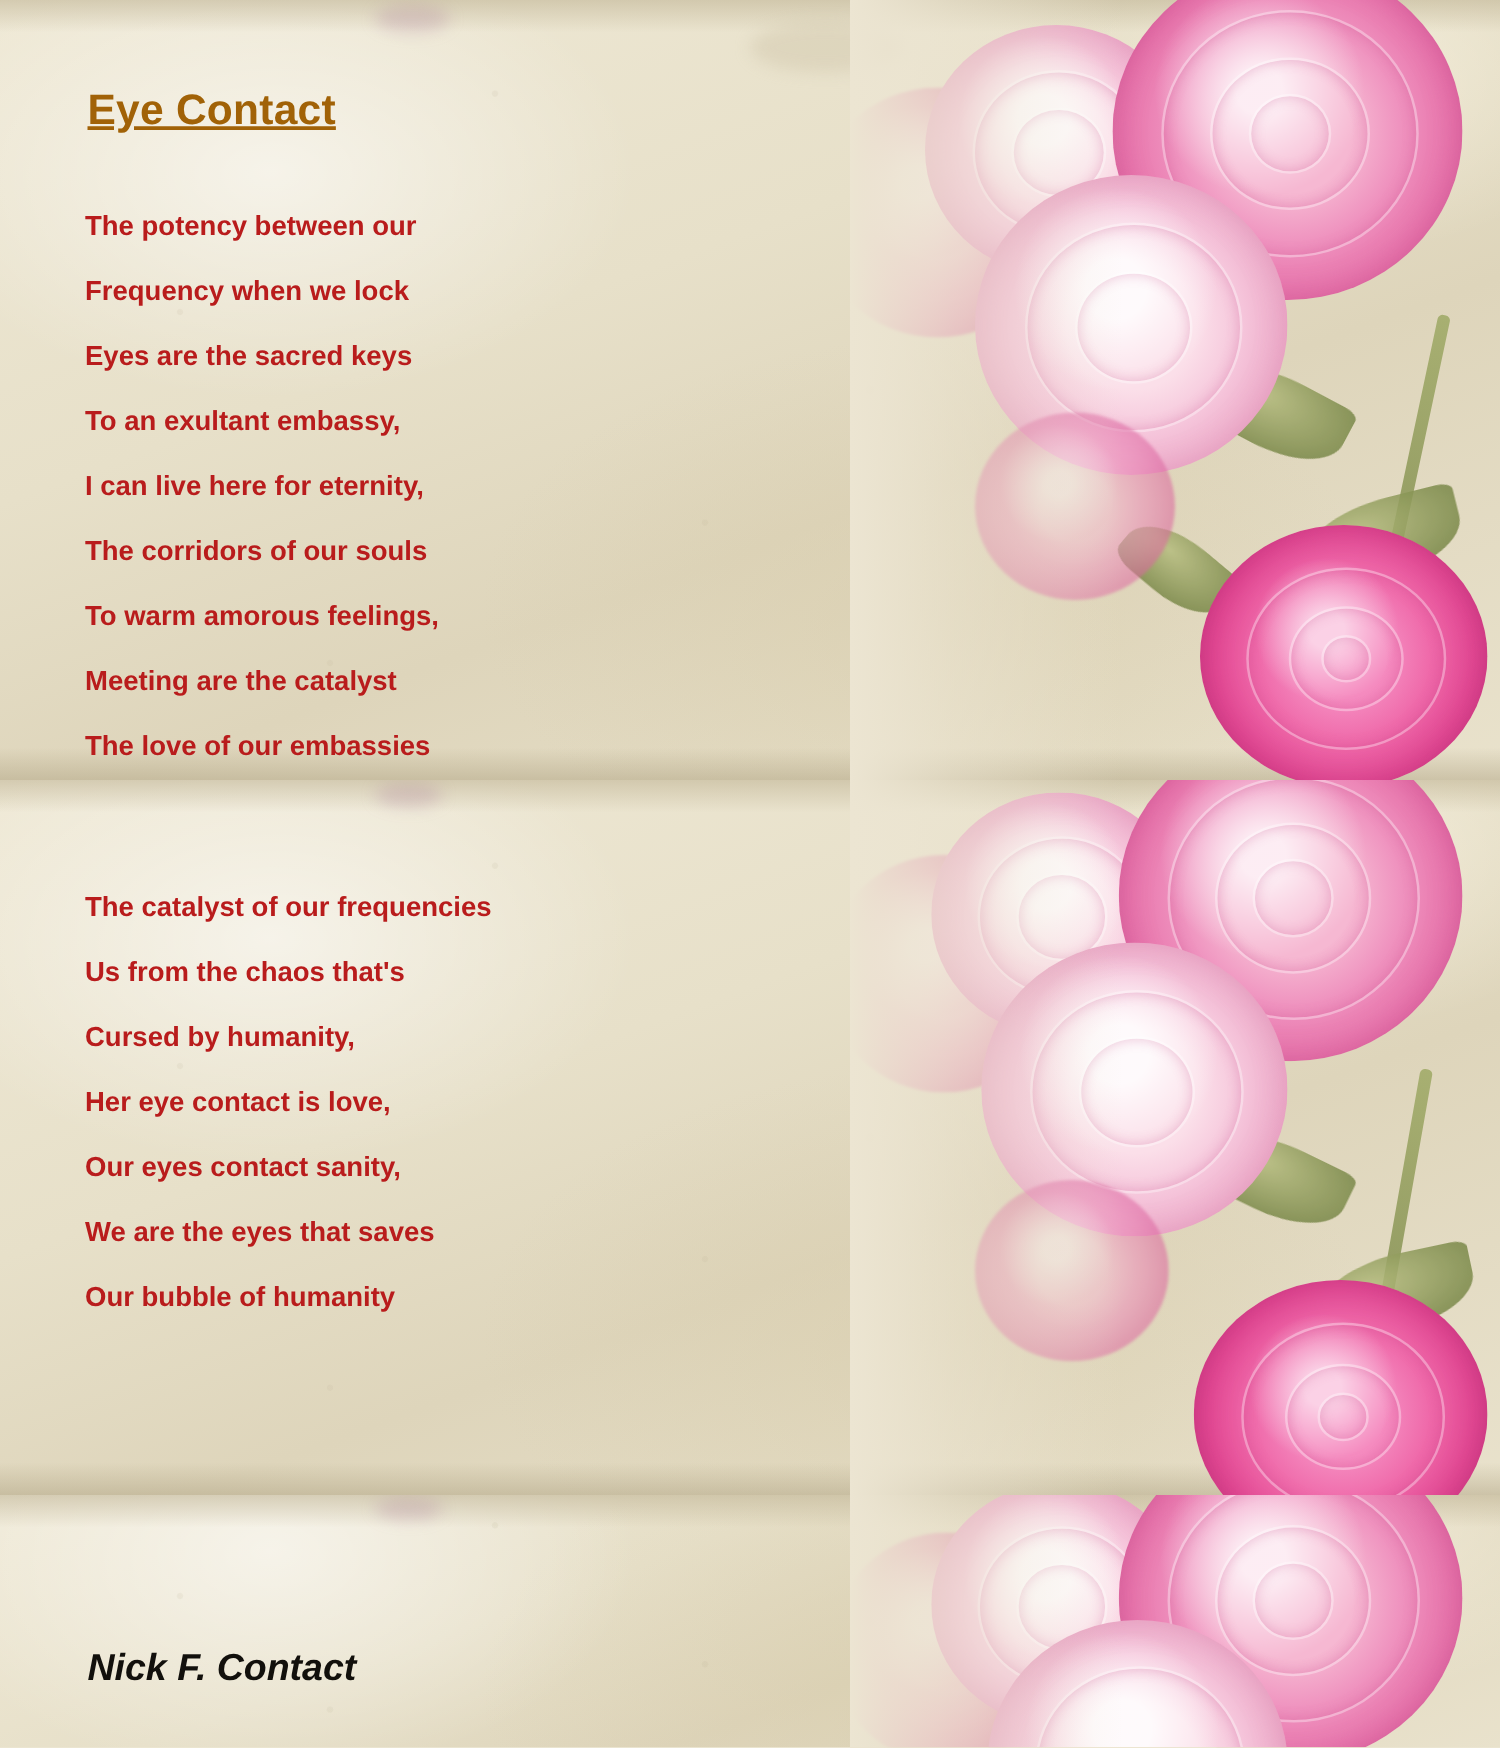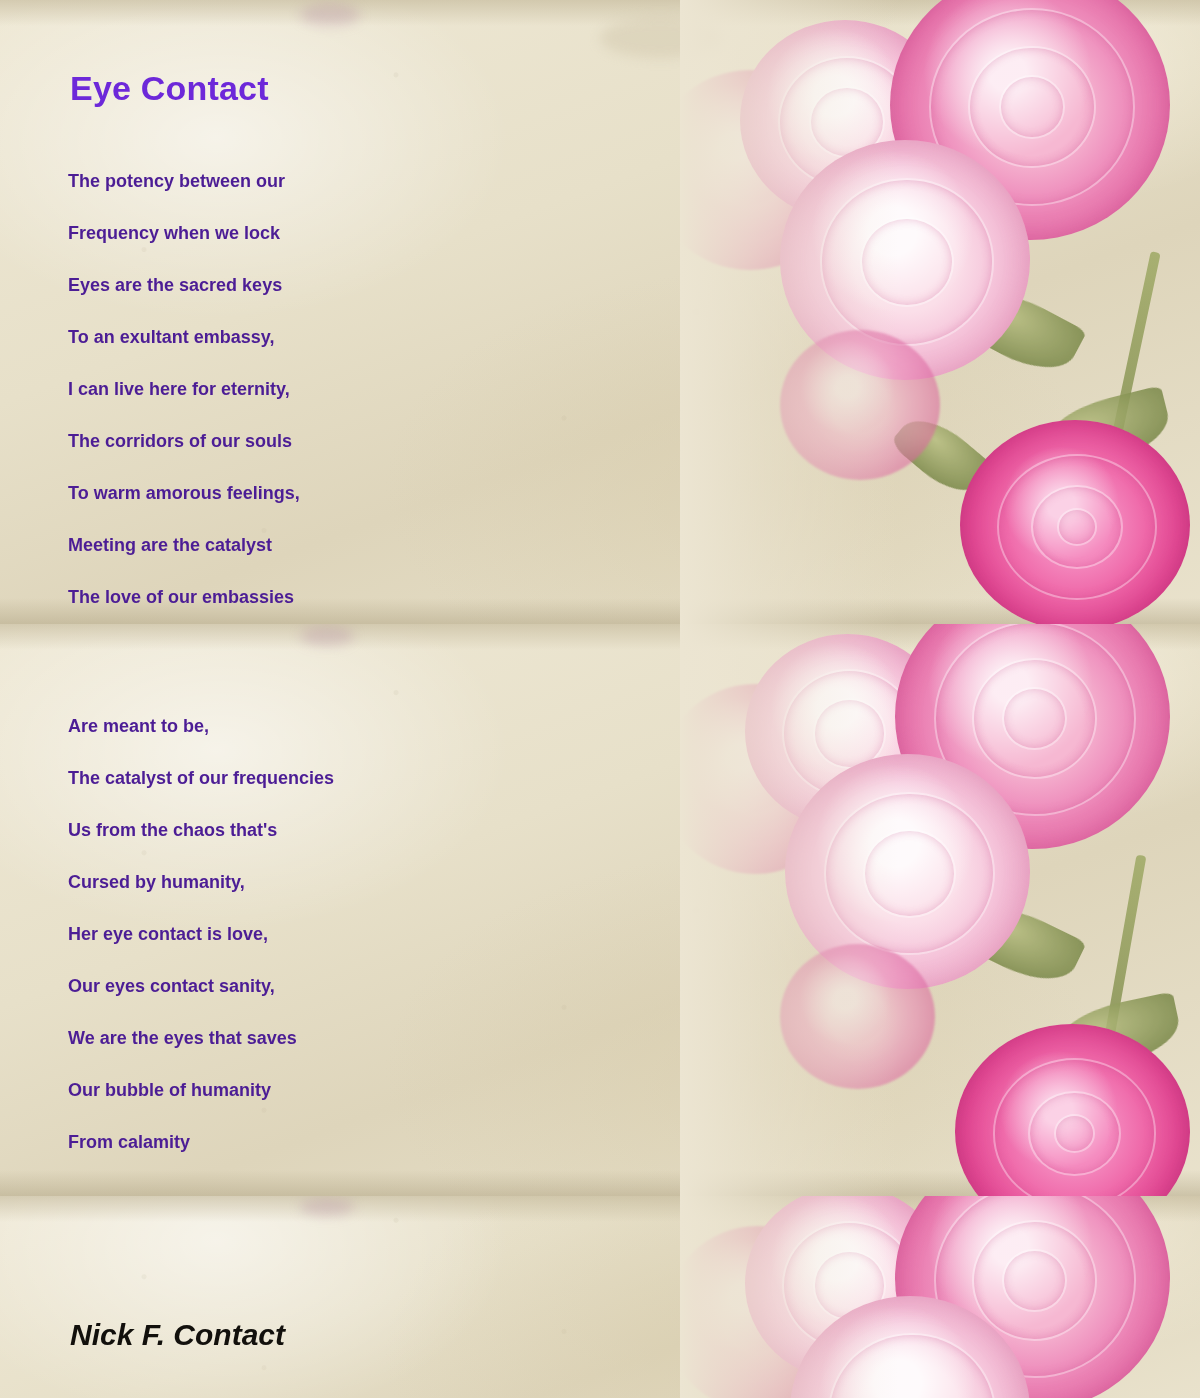--- a/index.html
+++ b/index.html
@@ -138,35 +138,36 @@
     filter: blur(1.2px);
   }
 
   
   .poem-title {
     position: absolute;
     left: 70px;
     top: 46px;
     font-size: 34px;
     font-weight: bold;
-    color: #6d28d9;
+    color: #a16207;
     letter-spacing: 0.2px;
     z-index: 10;
+    text-decoration: underline;
   }
   .stanza {
     position: absolute;
     left: 68px;
     z-index: 10;
   }
   #stanza-1 { top: 155px; }
   #stanza-2 { top: 700px; }
   .line {
-    font-size: 18px;
+    font-size: 22px;
     font-weight: bold;
-    color: #4c1d95;
+    color: #b91c1c;
     line-height: 52px;
     white-space: pre;
   }
   .author {
     position: absolute;
     left: 70px;
     top: 1318px;
     font-size: 30px;
     font-style: italic;
     font-weight: bold;
@@ -282,26 +283,24 @@
     <div class="line">Eyes are the sacred keys</div>
     <div class="line">To an exultant embassy,</div>
     <div class="line">I can live here for eternity,</div>
     <div class="line">The corridors of our souls</div>
     <div class="line">To warm amorous feelings,</div>
     <div class="line">Meeting are the catalyst</div>
     <div class="line">The love of our embassies</div>
   </div>
 
   <div class="stanza" id="stanza-2">
-    <div class="line">Are meant to be,</div>
     <div class="line">The catalyst of our frequencies</div>
     <div class="line">Us from the chaos that's</div>
     <div class="line">Cursed by humanity,</div>
     <div class="line">Her eye contact is love,</div>
     <div class="line">Our eyes contact sanity,</div>
     <div class="line">We are the eyes that saves</div>
     <div class="line">Our bubble of humanity</div>
-    <div class="line">From calamity</div>
   </div>
 
   <div class="author">Nick F. Contact</div>
 
 </div>
 
 </body></html>

